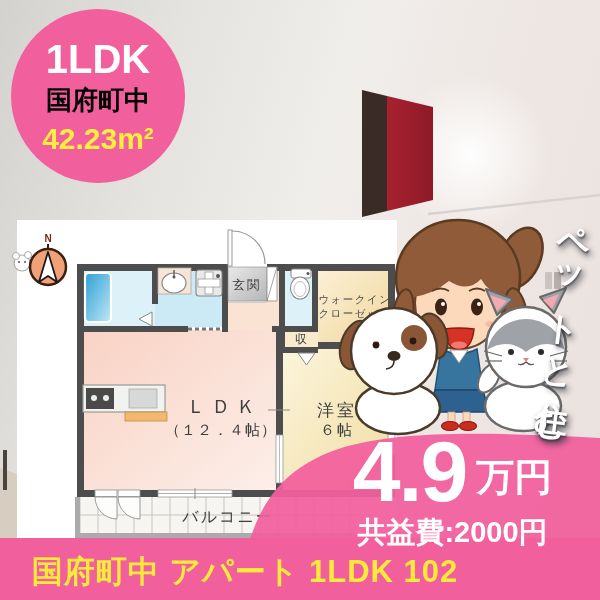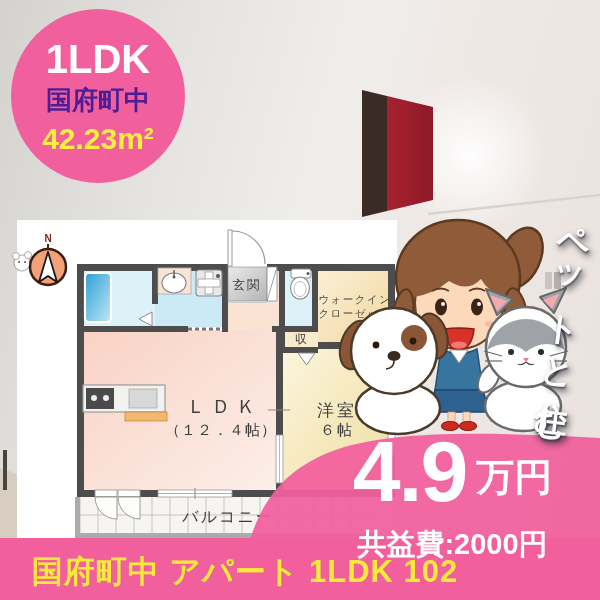--- a/index.html
+++ b/index.html
@@ -13,37 +13,37 @@
   .stage *{box-sizing:border-box;}
   svg text{font-family:"Liberation Sans","DejaVu Sans",sans-serif;}
   #scene{position:absolute;left:0;top:0;z-index:1;}
   
   .badge{
     position:absolute;left:11px;top:9px;width:174px;height:174px;border-radius:50%;
     display:flex;flex-direction:column;align-items:center;justify-content:center;
     text-align:center;z-index:4;line-height:1.05;
   }
   .badge-type{color:#fff;font-weight:bold;font-size:40px;}
-  .badge-loc{color:#4c1d95;font-weight:bold;font-size:26px;margin-top:7px;}
+  .badge-loc{color:#000000;font-weight:bold;font-size:26px;margin-top:7px;}
   .badge-area{font-weight:bold;font-size:30px;margin-top:9px;}
   
   .promo{
     position:absolute;left:541px;top:204px;z-index:3;
     writing-mode:vertical-rl;text-orientation:upright;
     color:#fff;font-weight:bold;font-size:33px;letter-spacing:6px;
     transform:rotate(7deg);
     text-shadow:3px 4px 6px rgba(50,50,60,.9), 1px 2px 2px rgba(50,50,60,.7);
   }
   
   .price{position:absolute;left:330px;top:432px;width:245px;z-index:4;color:#fff;
     display:flex;flex-direction:column;align-items:center;}
   .price-row{display:flex;align-items:flex-end;}
   .price-amount{font-size:86px;font-weight:bold;line-height:.92;letter-spacing:-2px;}
   .price-unit{font-size:38px;font-weight:bold;margin:0 0 8px 10px;}
-  .price-fee{font-size:29px;font-weight:bold;margin-top:14px;letter-spacing:0px;}
+  .price-fee{font-size:29px;font-weight:bold;margin-top:2px;letter-spacing:0px;}
   
   .footer-caption{
     position:absolute;left:0;top:551px;width:478px;text-align:center;z-index:4;
     font-size:31px;font-weight:bold;letter-spacing:1px;padding-left:12px;
   }
 </style>
 </head>
 <body>
 
 <div class="stage">

